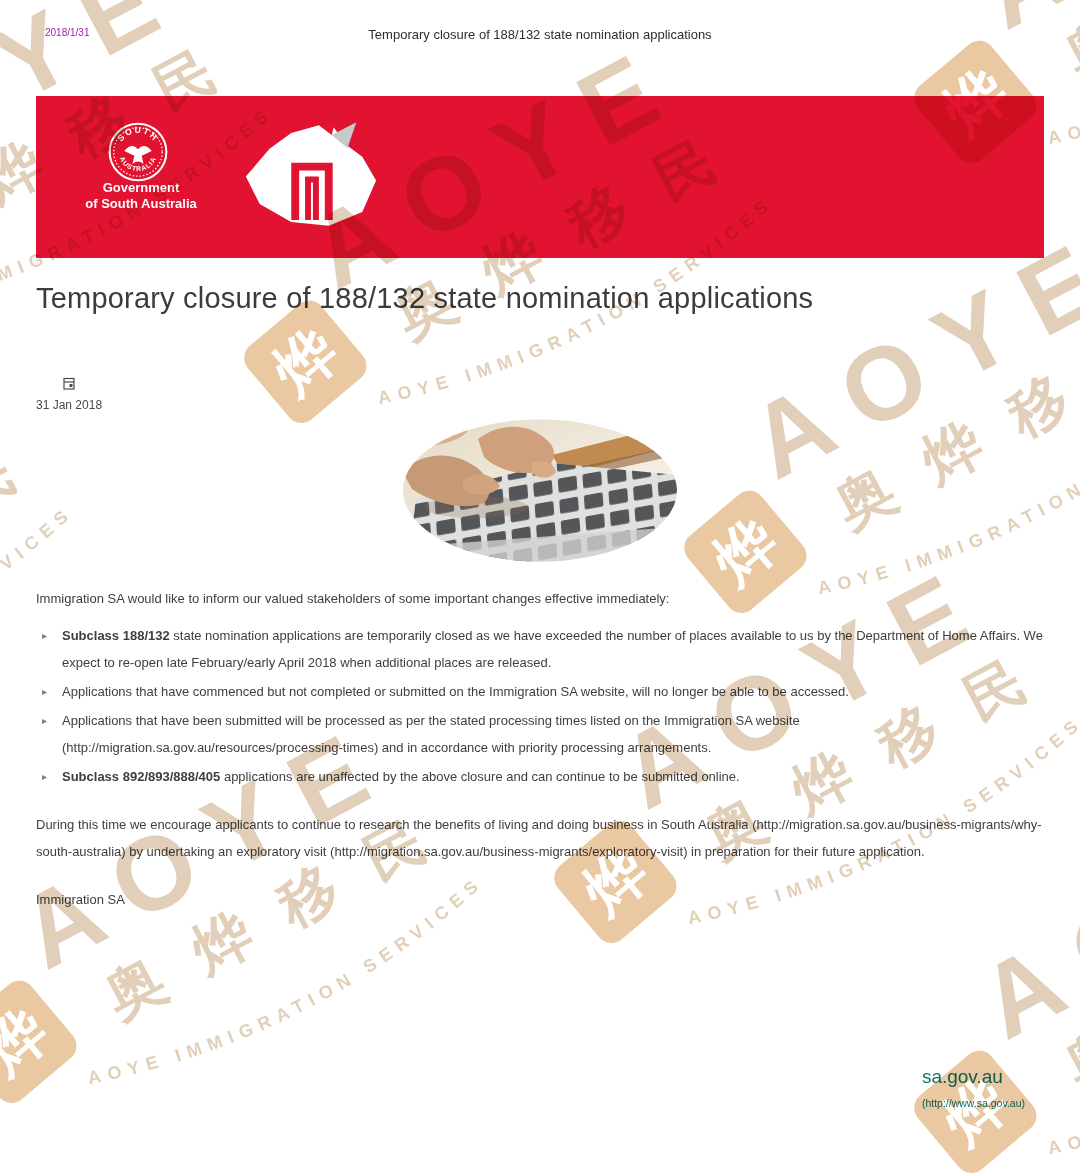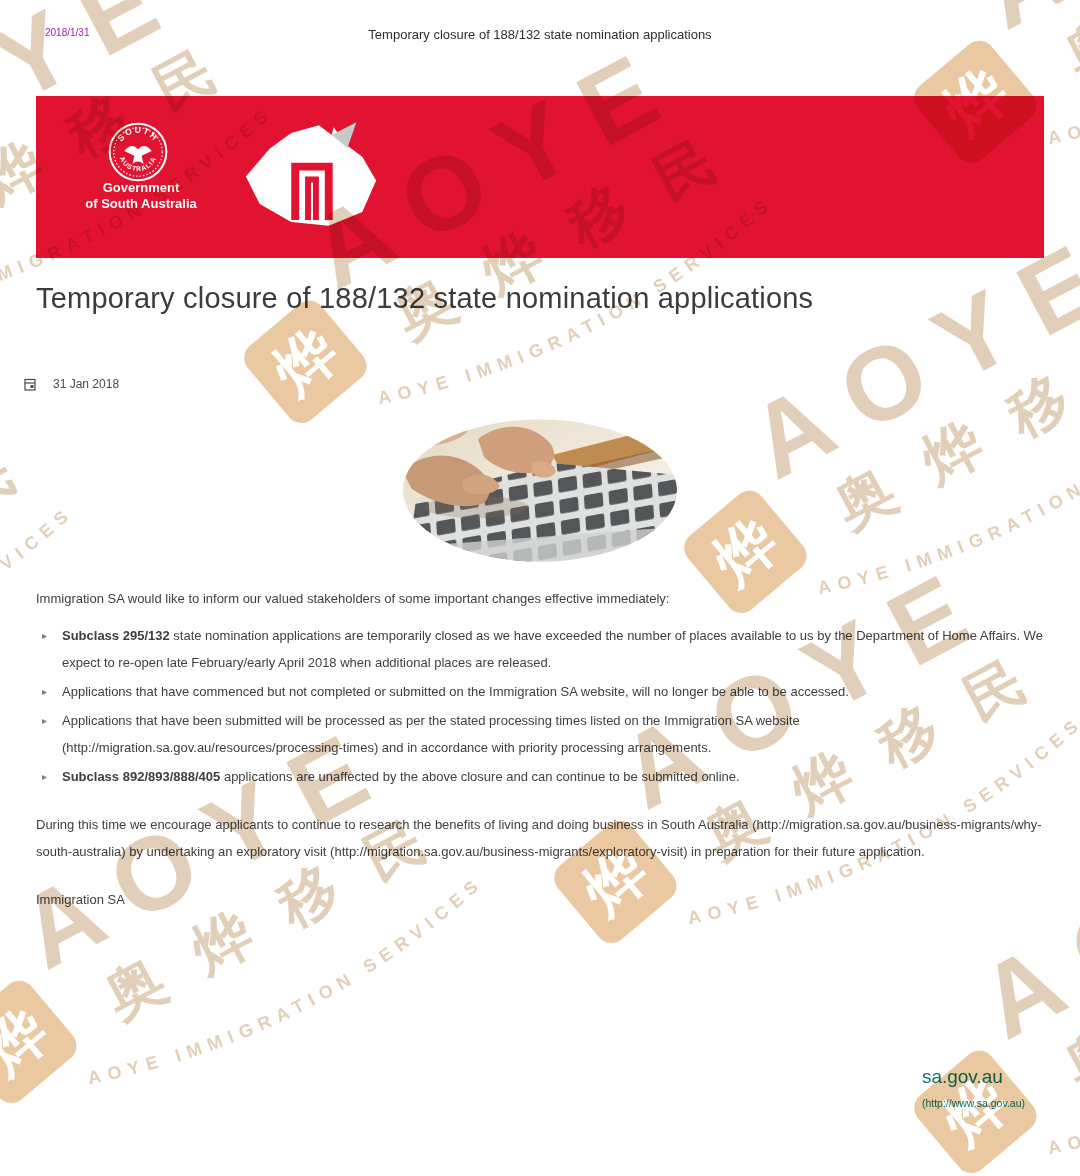--- a/index.html
+++ b/index.html
@@ -14,22 +14,22 @@
   .banner{position:absolute;left:36px;top:96px;width:1008px;height:162px;background:#e11330;}
   .gov-seal{position:absolute;left:70px;top:24px;width:64px;height:64px;}
   .gov-caption{position:absolute;left:20px;top:84px;width:170px;text-align:center;color:#fff;
     font-weight:bold;font-size:13px;line-height:1.25;}
   .map-logo{position:absolute;left:200px;top:22px;width:148px;height:116px;}
   .brand{position:absolute;left:342px;top:58px;color:#fff;}
   .brand-title{font-size:44px;font-weight:bold;letter-spacing:1px;line-height:1;}
   .brand-subtitle{font-size:19px;letter-spacing:7.5px;margin-top:5px;line-height:1;}
   
   .page-title{position:absolute;left:36px;top:282px;font-size:29px;font-weight:300;color:#3c3c3c;letter-spacing:0.2px;}
-  .date-row{position:absolute;left:24px;top:377px;display:flex;align-items:center;gap:17px;
-    font-size:12px;color:#4a4a4a;}
+  .date-row{position:absolute;left:36px;top:377px;display:flex;align-items:center;gap:8px;
+    font-size:12px;color:#4a4a4a;flex-direction:column;}
   .hero{position:absolute;left:402px;top:419px;width:276px;height:143px;}
   .content{position:absolute;left:36px;top:585px;width:1008px;font-size:13px;color:#3e3e3e;}
   .content .intro{margin:0;line-height:27px;}
   .content ul{list-style:none;margin:10px 0 0 0;padding:0;}
   .content li{position:relative;padding-left:26px;line-height:27px;margin-top:2px;}
   .content li::before{content:"\25B8";position:absolute;left:6px;top:0;color:#7d7d7d;font-size:10px;line-height:27px;}
   .content li .b{font-weight:bold;}
   .content p.para{margin:21px 0 0 0;line-height:27px;}
   
   .footer{position:absolute;top:1066px;right:55px;color:#0f766e;}
@@ -127,21 +127,21 @@
     <path d="M76,20 C100,2 130,4 148,24 C156,34 152,48 138,52 C118,58 94,50 82,38 Z" fill="#cfa07b"></path>
     <path d="M130,44 C142,40 152,44 154,53 C148,61 136,60 130,54 Z" fill="#d8ab84"></path>
     <path d="M0,52 C22,32 52,32 74,48 C88,58 92,74 82,84 C62,92 30,84 10,70 Z" fill="#c79a77"></path>
     <path d="M60,62 C76,50 92,56 98,67 C92,77 74,78 62,72 Z" fill="#d2a37e"></path>
   </g>
 </svg>
 
 <div class="content">
   <p class="intro">Immigration SA would like to inform our valued stakeholders of some important changes effective immediately:</p>
   <ul>
-    <li><span class="b">Subclass 295/132</span><span> state nomination applications are temporarily closed as we have exceeded the number of places available to us by the Department of Home Affairs. We expect to re-open late February/early April 2018 when additional places are released.</span></li>
+    <li><span class="b">Subclass 188/132</span><span> state nomination applications are temporarily closed as we have exceeded the number of places available to us by the Department of Home Affairs. We expect to re-open late February/early April 2018 when additional places are released.</span></li>
     <li><span class="b"></span><span>Applications that have commenced but not completed or submitted on the Immigration SA website, will no longer be able to be accessed.</span></li>
     <li><span class="b"></span><span>Applications that have been submitted will be processed as per the stated processing times listed on the Immigration SA website (http://migration.sa.gov.au/resources/processing-times) and in accordance with priority processing arrangements.</span></li>
     <li><span class="b">Subclass 892/893/888/405</span><span> applications are unaffected by the above closure and can continue to be submitted online.</span></li>
   </ul>
   <p class="para">During this time we encourage applicants to continue to research the benefits of living and doing business in South Australia (http://migration.sa.gov.au/business-migrants/why-south-australia) by undertaking an exploratory visit (http://migration.sa.gov.au/business-migrants/exploratory-visit) in preparation for their future application.</p>
   <p class="para">Immigration SA</p>
 </div>
 
 <div class="footer">
   <div class="site">sa.gov.au</div>

